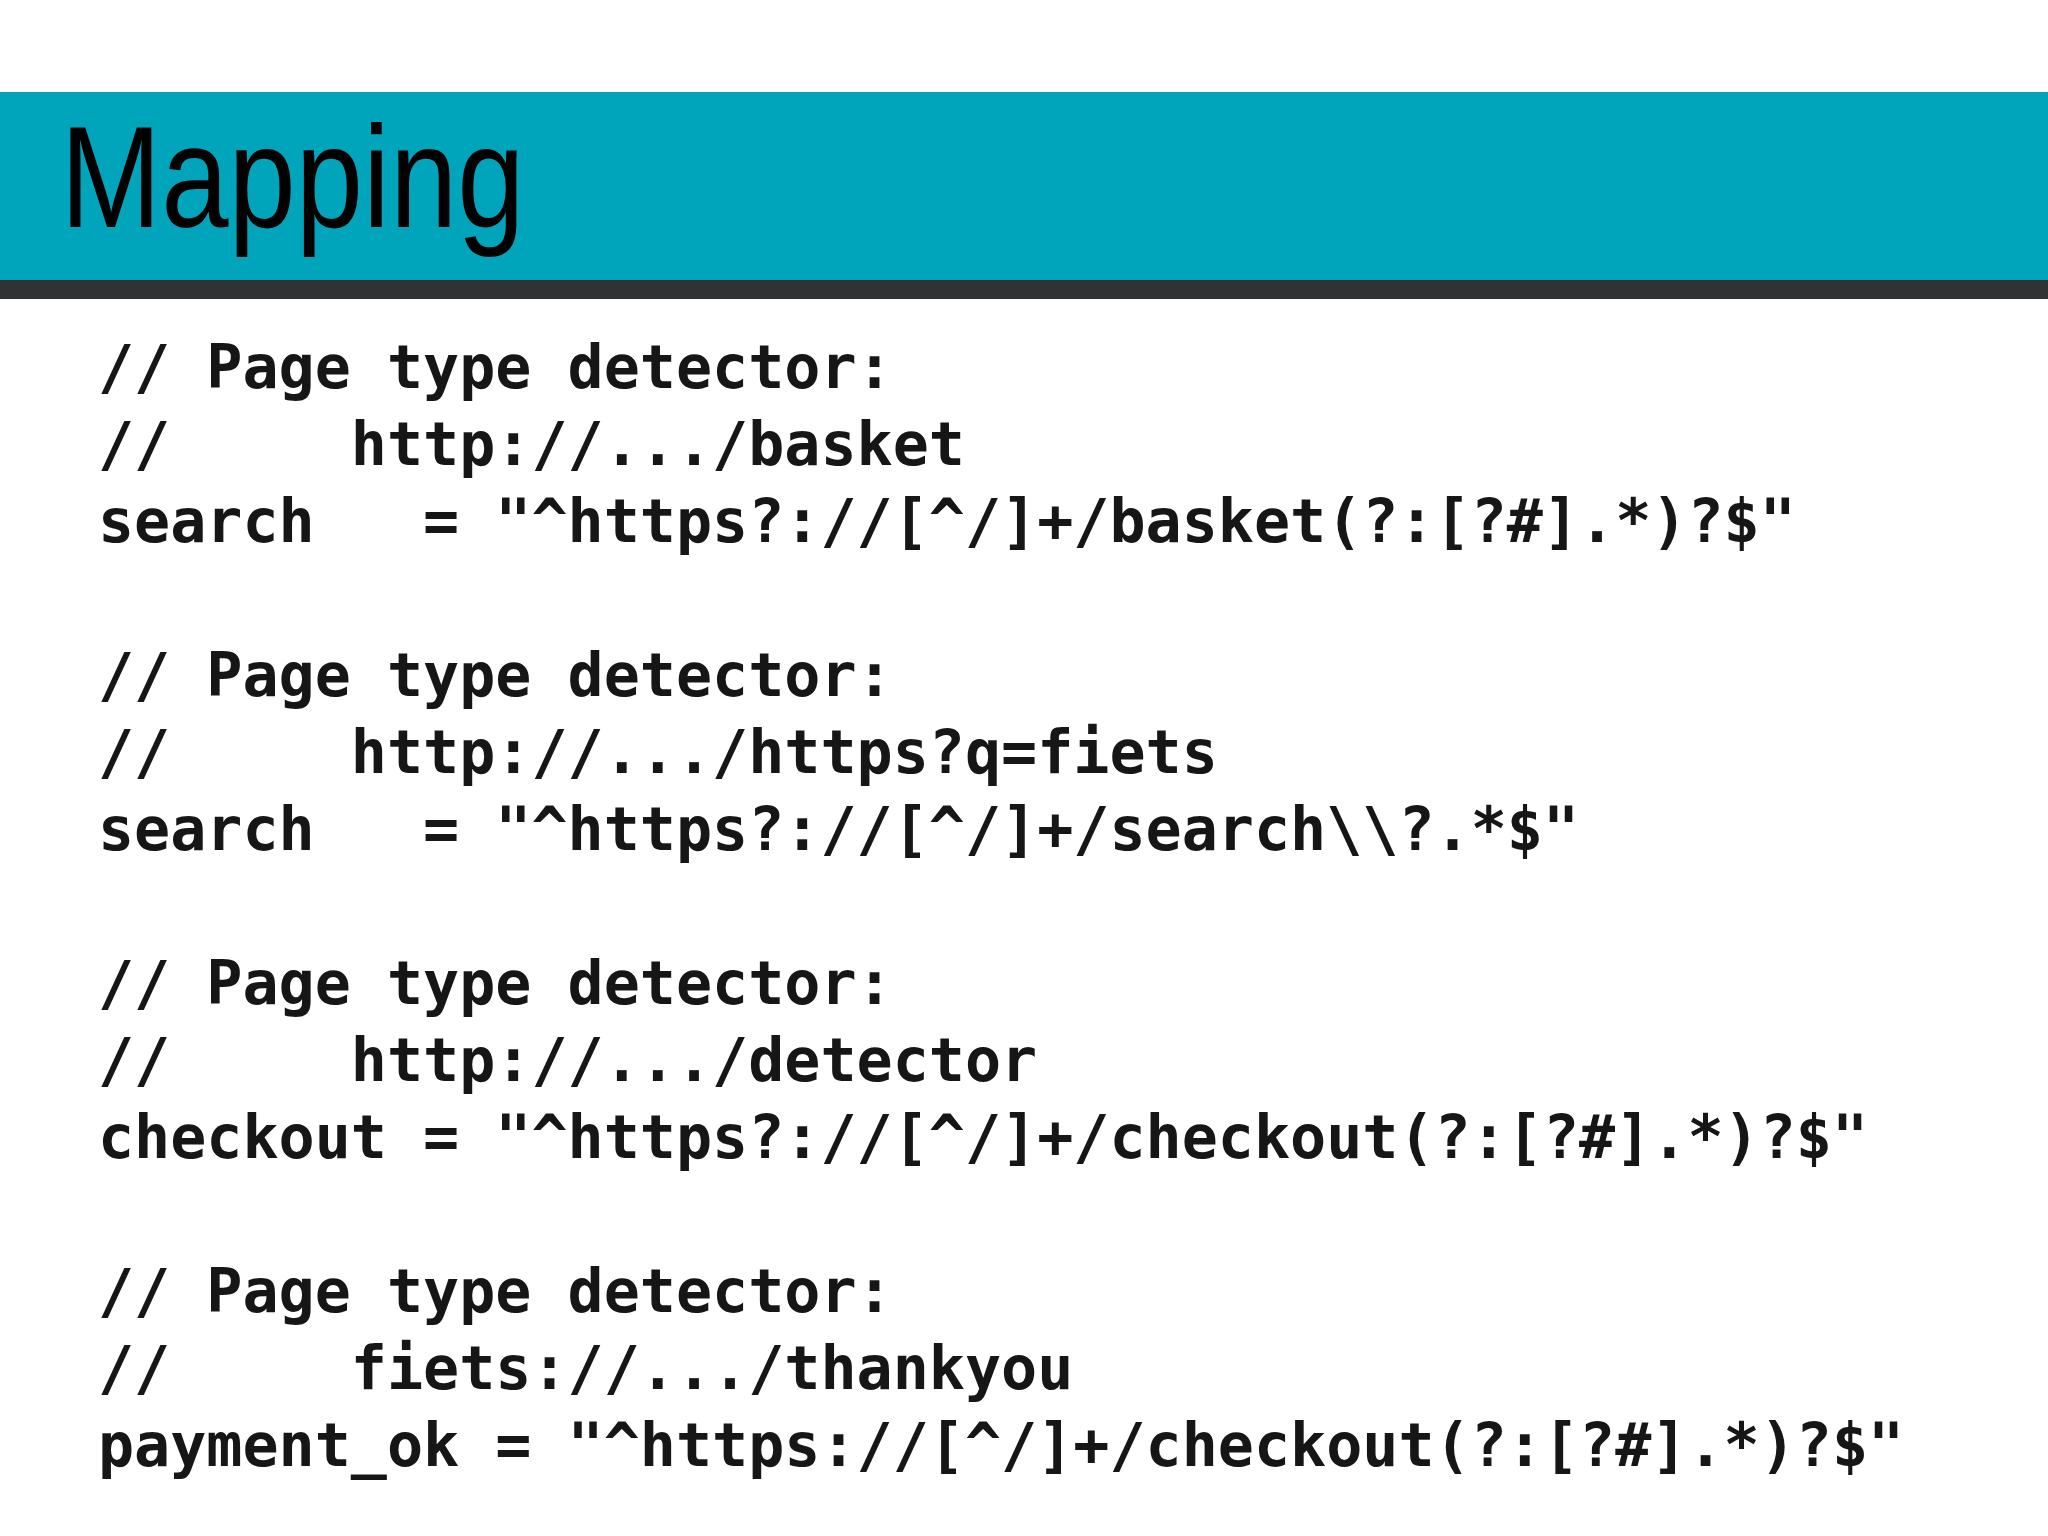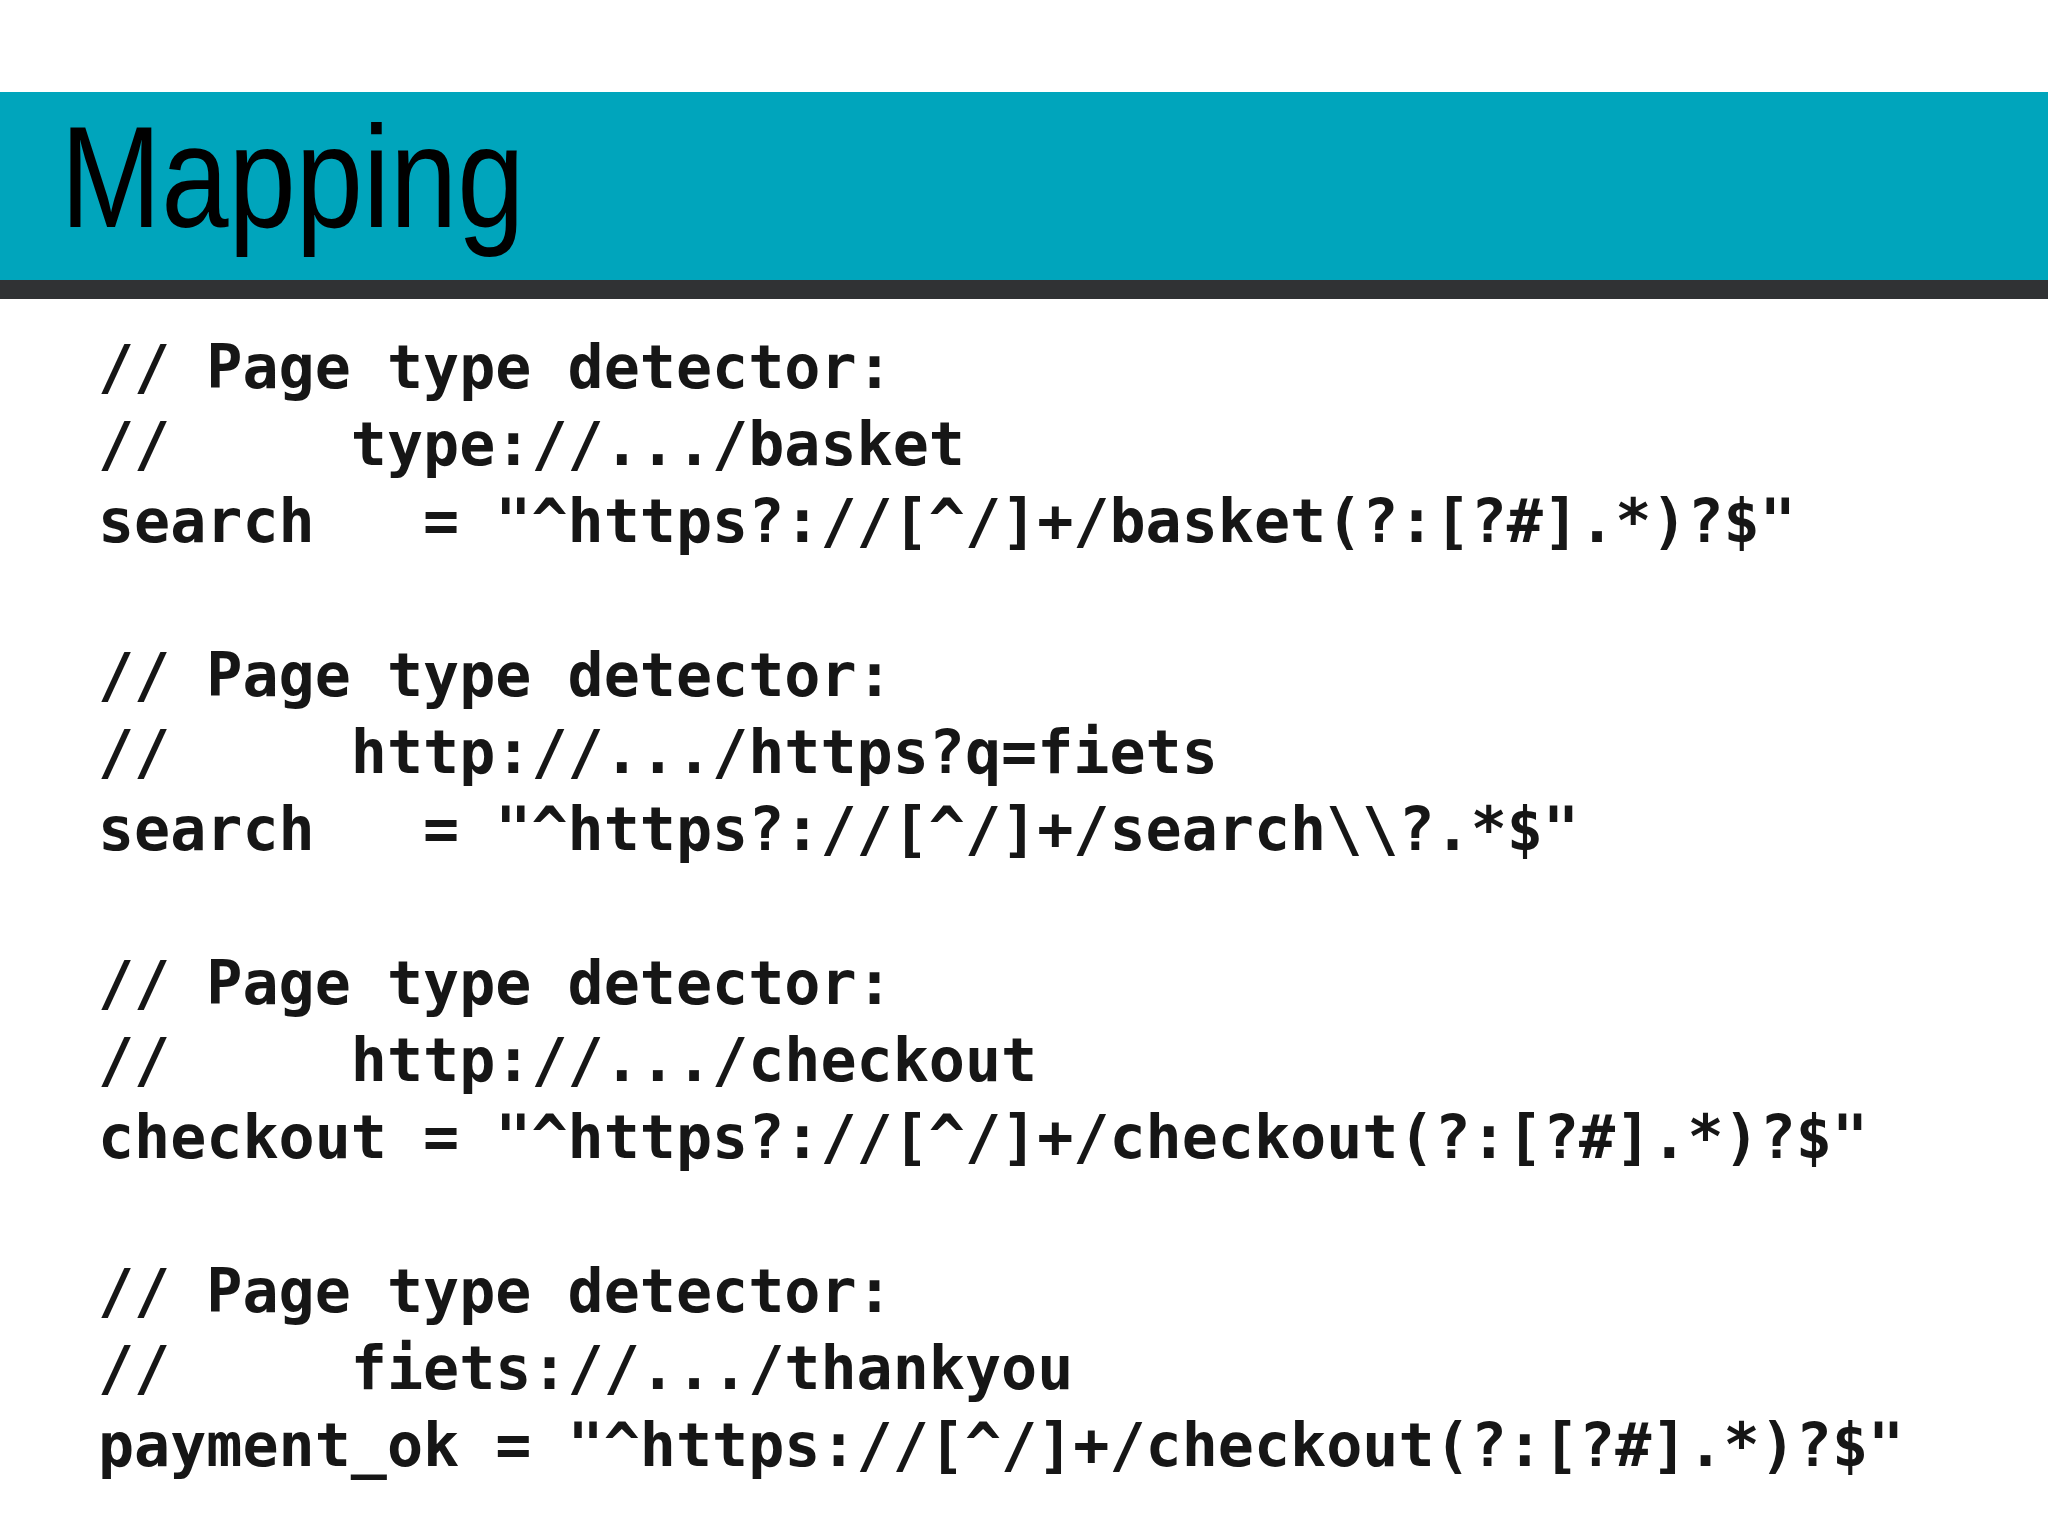--- a/index.html
+++ b/index.html
@@ -63,33 +63,33 @@
   <header class="title-bar">
     <h1 class="title">Mapping</h1>
   </header>
 
   <div class="accent-stripe"></div>
 
   <main class="code-area">
 
     <div class="code-block">
       <div class="code-line">// Page type detector:</div>
-      <div class="code-line">//     type://.../basket</div>
+      <div class="code-line">//     http://.../basket</div>
       <div class="code-line">search   = "^https?://[^/]+/basket(?:[?#].*)?$"</div>
     </div>
 
     <div class="code-block">
       <div class="code-line">// Page type detector:</div>
       <div class="code-line">//     http://.../https?q=fiets</div>
       <div class="code-line">search   = "^https?://[^/]+/search\\?.*$"</div>
     </div>
 
     <div class="code-block">
       <div class="code-line">// Page type detector:</div>
-      <div class="code-line">//     http://.../checkout</div>
+      <div class="code-line">//     http://.../detector</div>
       <div class="code-line">checkout = "^https?://[^/]+/checkout(?:[?#].*)?$"</div>
     </div>
 
     <div class="code-block">
       <div class="code-line">// Page type detector:</div>
       <div class="code-line">//     fiets://.../thankyou</div>
       <div class="code-line">payment_ok = "^https://[^/]+/checkout(?:[?#].*)?$"</div>
     </div>
 
   </main>

